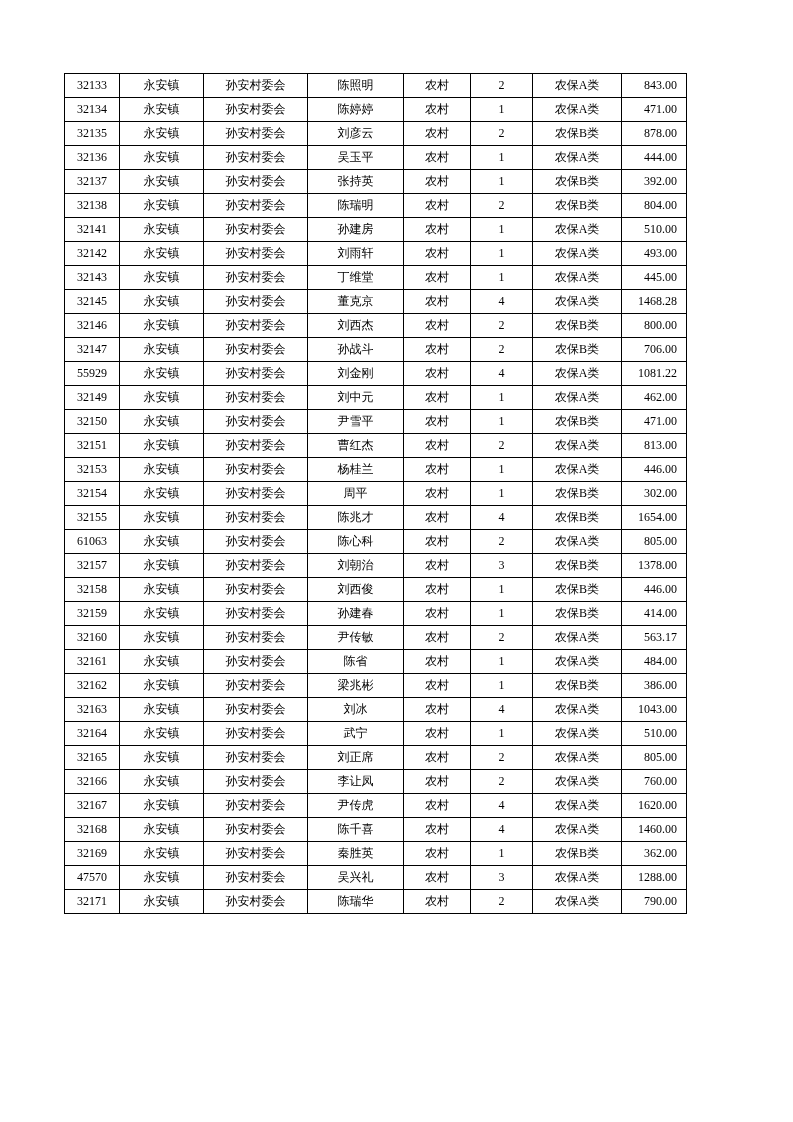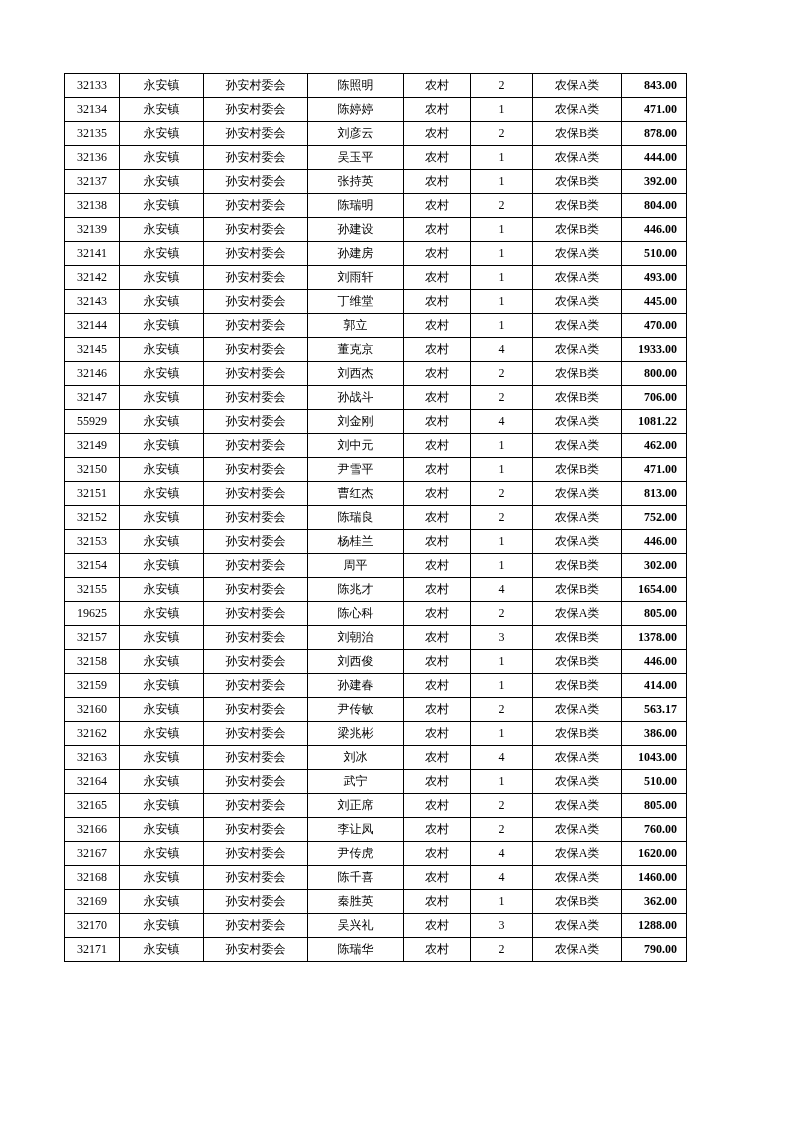--- a/index.html
+++ b/index.html
@@ -33,21 +33,20 @@
     height: 24px;
     text-align: center;
     vertical-align: middle;
     white-space: nowrap;
     overflow: hidden;
     padding: 0 2px;
   }
   table.data-table td.col-7 {
     text-align: right;
     padding-right: 9px;
-    font-weight: bold;
   }
   
   col.c0 { width: 55px; }
   col.c1 { width: 84px; }
   col.c2 { width: 104px; }
   col.c3 { width: 96px; }
   col.c4 { width: 67px; }
   col.c5 { width: 62px; }
   col.c6 { width: 89px; }
   col.c7 { width: 65px; }
@@ -122,270 +121,250 @@
           <td class="col-0">32138</td>
           <td class="col-1">永安镇</td>
           <td class="col-2">孙安村委会</td>
           <td class="col-3">陈瑞明</td>
           <td class="col-4">农村</td>
           <td class="col-5">2</td>
           <td class="col-6">农保B类</td>
           <td class="col-7">804.00</td>
         </tr>
         <tr>
-          <td class="col-0">32139</td>
-          <td class="col-1">永安镇</td>
-          <td class="col-2">孙安村委会</td>
-          <td class="col-3">孙建设</td>
-          <td class="col-4">农村</td>
-          <td class="col-5">1</td>
-          <td class="col-6">农保B类</td>
+          <td class="col-0">32141</td>
+          <td class="col-1">永安镇</td>
+          <td class="col-2">孙安村委会</td>
+          <td class="col-3">孙建房</td>
+          <td class="col-4">农村</td>
+          <td class="col-5">1</td>
+          <td class="col-6">农保A类</td>
+          <td class="col-7">510.00</td>
+        </tr>
+        <tr>
+          <td class="col-0">32142</td>
+          <td class="col-1">永安镇</td>
+          <td class="col-2">孙安村委会</td>
+          <td class="col-3">刘雨轩</td>
+          <td class="col-4">农村</td>
+          <td class="col-5">1</td>
+          <td class="col-6">农保A类</td>
+          <td class="col-7">493.00</td>
+        </tr>
+        <tr>
+          <td class="col-0">32143</td>
+          <td class="col-1">永安镇</td>
+          <td class="col-2">孙安村委会</td>
+          <td class="col-3">丁维堂</td>
+          <td class="col-4">农村</td>
+          <td class="col-5">1</td>
+          <td class="col-6">农保A类</td>
+          <td class="col-7">445.00</td>
+        </tr>
+        <tr>
+          <td class="col-0">32145</td>
+          <td class="col-1">永安镇</td>
+          <td class="col-2">孙安村委会</td>
+          <td class="col-3">董克京</td>
+          <td class="col-4">农村</td>
+          <td class="col-5">4</td>
+          <td class="col-6">农保A类</td>
+          <td class="col-7">1468.28</td>
+        </tr>
+        <tr>
+          <td class="col-0">32146</td>
+          <td class="col-1">永安镇</td>
+          <td class="col-2">孙安村委会</td>
+          <td class="col-3">刘西杰</td>
+          <td class="col-4">农村</td>
+          <td class="col-5">2</td>
+          <td class="col-6">农保B类</td>
+          <td class="col-7">800.00</td>
+        </tr>
+        <tr>
+          <td class="col-0">32147</td>
+          <td class="col-1">永安镇</td>
+          <td class="col-2">孙安村委会</td>
+          <td class="col-3">孙战斗</td>
+          <td class="col-4">农村</td>
+          <td class="col-5">2</td>
+          <td class="col-6">农保B类</td>
+          <td class="col-7">706.00</td>
+        </tr>
+        <tr>
+          <td class="col-0">55929</td>
+          <td class="col-1">永安镇</td>
+          <td class="col-2">孙安村委会</td>
+          <td class="col-3">刘金刚</td>
+          <td class="col-4">农村</td>
+          <td class="col-5">4</td>
+          <td class="col-6">农保A类</td>
+          <td class="col-7">1081.22</td>
+        </tr>
+        <tr>
+          <td class="col-0">32149</td>
+          <td class="col-1">永安镇</td>
+          <td class="col-2">孙安村委会</td>
+          <td class="col-3">刘中元</td>
+          <td class="col-4">农村</td>
+          <td class="col-5">1</td>
+          <td class="col-6">农保A类</td>
+          <td class="col-7">462.00</td>
+        </tr>
+        <tr>
+          <td class="col-0">32150</td>
+          <td class="col-1">永安镇</td>
+          <td class="col-2">孙安村委会</td>
+          <td class="col-3">尹雪平</td>
+          <td class="col-4">农村</td>
+          <td class="col-5">1</td>
+          <td class="col-6">农保B类</td>
+          <td class="col-7">471.00</td>
+        </tr>
+        <tr>
+          <td class="col-0">32151</td>
+          <td class="col-1">永安镇</td>
+          <td class="col-2">孙安村委会</td>
+          <td class="col-3">曹红杰</td>
+          <td class="col-4">农村</td>
+          <td class="col-5">2</td>
+          <td class="col-6">农保A类</td>
+          <td class="col-7">813.00</td>
+        </tr>
+        <tr>
+          <td class="col-0">32153</td>
+          <td class="col-1">永安镇</td>
+          <td class="col-2">孙安村委会</td>
+          <td class="col-3">杨桂兰</td>
+          <td class="col-4">农村</td>
+          <td class="col-5">1</td>
+          <td class="col-6">农保A类</td>
           <td class="col-7">446.00</td>
         </tr>
         <tr>
-          <td class="col-0">32141</td>
-          <td class="col-1">永安镇</td>
-          <td class="col-2">孙安村委会</td>
-          <td class="col-3">孙建房</td>
+          <td class="col-0">32154</td>
+          <td class="col-1">永安镇</td>
+          <td class="col-2">孙安村委会</td>
+          <td class="col-3">周平</td>
+          <td class="col-4">农村</td>
+          <td class="col-5">1</td>
+          <td class="col-6">农保B类</td>
+          <td class="col-7">302.00</td>
+        </tr>
+        <tr>
+          <td class="col-0">32155</td>
+          <td class="col-1">永安镇</td>
+          <td class="col-2">孙安村委会</td>
+          <td class="col-3">陈兆才</td>
+          <td class="col-4">农村</td>
+          <td class="col-5">4</td>
+          <td class="col-6">农保B类</td>
+          <td class="col-7">1654.00</td>
+        </tr>
+        <tr>
+          <td class="col-0">61063</td>
+          <td class="col-1">永安镇</td>
+          <td class="col-2">孙安村委会</td>
+          <td class="col-3">陈心科</td>
+          <td class="col-4">农村</td>
+          <td class="col-5">2</td>
+          <td class="col-6">农保A类</td>
+          <td class="col-7">805.00</td>
+        </tr>
+        <tr>
+          <td class="col-0">32157</td>
+          <td class="col-1">永安镇</td>
+          <td class="col-2">孙安村委会</td>
+          <td class="col-3">刘朝治</td>
+          <td class="col-4">农村</td>
+          <td class="col-5">3</td>
+          <td class="col-6">农保B类</td>
+          <td class="col-7">1378.00</td>
+        </tr>
+        <tr>
+          <td class="col-0">32158</td>
+          <td class="col-1">永安镇</td>
+          <td class="col-2">孙安村委会</td>
+          <td class="col-3">刘西俊</td>
+          <td class="col-4">农村</td>
+          <td class="col-5">1</td>
+          <td class="col-6">农保B类</td>
+          <td class="col-7">446.00</td>
+        </tr>
+        <tr>
+          <td class="col-0">32159</td>
+          <td class="col-1">永安镇</td>
+          <td class="col-2">孙安村委会</td>
+          <td class="col-3">孙建春</td>
+          <td class="col-4">农村</td>
+          <td class="col-5">1</td>
+          <td class="col-6">农保B类</td>
+          <td class="col-7">414.00</td>
+        </tr>
+        <tr>
+          <td class="col-0">32160</td>
+          <td class="col-1">永安镇</td>
+          <td class="col-2">孙安村委会</td>
+          <td class="col-3">尹传敏</td>
+          <td class="col-4">农村</td>
+          <td class="col-5">2</td>
+          <td class="col-6">农保A类</td>
+          <td class="col-7">563.17</td>
+        </tr>
+        <tr>
+          <td class="col-0">32161</td>
+          <td class="col-1">永安镇</td>
+          <td class="col-2">孙安村委会</td>
+          <td class="col-3">陈省</td>
+          <td class="col-4">农村</td>
+          <td class="col-5">1</td>
+          <td class="col-6">农保A类</td>
+          <td class="col-7">484.00</td>
+        </tr>
+        <tr>
+          <td class="col-0">32162</td>
+          <td class="col-1">永安镇</td>
+          <td class="col-2">孙安村委会</td>
+          <td class="col-3">梁兆彬</td>
+          <td class="col-4">农村</td>
+          <td class="col-5">1</td>
+          <td class="col-6">农保B类</td>
+          <td class="col-7">386.00</td>
+        </tr>
+        <tr>
+          <td class="col-0">32163</td>
+          <td class="col-1">永安镇</td>
+          <td class="col-2">孙安村委会</td>
+          <td class="col-3">刘冰</td>
+          <td class="col-4">农村</td>
+          <td class="col-5">4</td>
+          <td class="col-6">农保A类</td>
+          <td class="col-7">1043.00</td>
+        </tr>
+        <tr>
+          <td class="col-0">32164</td>
+          <td class="col-1">永安镇</td>
+          <td class="col-2">孙安村委会</td>
+          <td class="col-3">武宁</td>
           <td class="col-4">农村</td>
           <td class="col-5">1</td>
           <td class="col-6">农保A类</td>
           <td class="col-7">510.00</td>
         </tr>
         <tr>
-          <td class="col-0">32142</td>
-          <td class="col-1">永安镇</td>
-          <td class="col-2">孙安村委会</td>
-          <td class="col-3">刘雨轩</td>
-          <td class="col-4">农村</td>
-          <td class="col-5">1</td>
-          <td class="col-6">农保A类</td>
-          <td class="col-7">493.00</td>
-        </tr>
-        <tr>
-          <td class="col-0">32143</td>
-          <td class="col-1">永安镇</td>
-          <td class="col-2">孙安村委会</td>
-          <td class="col-3">丁维堂</td>
-          <td class="col-4">农村</td>
-          <td class="col-5">1</td>
-          <td class="col-6">农保A类</td>
-          <td class="col-7">445.00</td>
-        </tr>
-        <tr>
-          <td class="col-0">32144</td>
-          <td class="col-1">永安镇</td>
-          <td class="col-2">孙安村委会</td>
-          <td class="col-3">郭立</td>
-          <td class="col-4">农村</td>
-          <td class="col-5">1</td>
-          <td class="col-6">农保A类</td>
-          <td class="col-7">470.00</td>
-        </tr>
-        <tr>
-          <td class="col-0">32145</td>
-          <td class="col-1">永安镇</td>
-          <td class="col-2">孙安村委会</td>
-          <td class="col-3">董克京</td>
-          <td class="col-4">农村</td>
-          <td class="col-5">4</td>
-          <td class="col-6">农保A类</td>
-          <td class="col-7">1933.00</td>
-        </tr>
-        <tr>
-          <td class="col-0">32146</td>
-          <td class="col-1">永安镇</td>
-          <td class="col-2">孙安村委会</td>
-          <td class="col-3">刘西杰</td>
-          <td class="col-4">农村</td>
-          <td class="col-5">2</td>
-          <td class="col-6">农保B类</td>
-          <td class="col-7">800.00</td>
-        </tr>
-        <tr>
-          <td class="col-0">32147</td>
-          <td class="col-1">永安镇</td>
-          <td class="col-2">孙安村委会</td>
-          <td class="col-3">孙战斗</td>
-          <td class="col-4">农村</td>
-          <td class="col-5">2</td>
-          <td class="col-6">农保B类</td>
-          <td class="col-7">706.00</td>
-        </tr>
-        <tr>
-          <td class="col-0">55929</td>
-          <td class="col-1">永安镇</td>
-          <td class="col-2">孙安村委会</td>
-          <td class="col-3">刘金刚</td>
-          <td class="col-4">农村</td>
-          <td class="col-5">4</td>
-          <td class="col-6">农保A类</td>
-          <td class="col-7">1081.22</td>
-        </tr>
-        <tr>
-          <td class="col-0">32149</td>
-          <td class="col-1">永安镇</td>
-          <td class="col-2">孙安村委会</td>
-          <td class="col-3">刘中元</td>
-          <td class="col-4">农村</td>
-          <td class="col-5">1</td>
-          <td class="col-6">农保A类</td>
-          <td class="col-7">462.00</td>
-        </tr>
-        <tr>
-          <td class="col-0">32150</td>
-          <td class="col-1">永安镇</td>
-          <td class="col-2">孙安村委会</td>
-          <td class="col-3">尹雪平</td>
-          <td class="col-4">农村</td>
-          <td class="col-5">1</td>
-          <td class="col-6">农保B类</td>
-          <td class="col-7">471.00</td>
-        </tr>
-        <tr>
-          <td class="col-0">32151</td>
-          <td class="col-1">永安镇</td>
-          <td class="col-2">孙安村委会</td>
-          <td class="col-3">曹红杰</td>
-          <td class="col-4">农村</td>
-          <td class="col-5">2</td>
-          <td class="col-6">农保A类</td>
-          <td class="col-7">813.00</td>
-        </tr>
-        <tr>
-          <td class="col-0">32152</td>
-          <td class="col-1">永安镇</td>
-          <td class="col-2">孙安村委会</td>
-          <td class="col-3">陈瑞良</td>
-          <td class="col-4">农村</td>
-          <td class="col-5">2</td>
-          <td class="col-6">农保A类</td>
-          <td class="col-7">752.00</td>
-        </tr>
-        <tr>
-          <td class="col-0">32153</td>
-          <td class="col-1">永安镇</td>
-          <td class="col-2">孙安村委会</td>
-          <td class="col-3">杨桂兰</td>
-          <td class="col-4">农村</td>
-          <td class="col-5">1</td>
-          <td class="col-6">农保A类</td>
-          <td class="col-7">446.00</td>
-        </tr>
-        <tr>
-          <td class="col-0">32154</td>
-          <td class="col-1">永安镇</td>
-          <td class="col-2">孙安村委会</td>
-          <td class="col-3">周平</td>
-          <td class="col-4">农村</td>
-          <td class="col-5">1</td>
-          <td class="col-6">农保B类</td>
-          <td class="col-7">302.00</td>
-        </tr>
-        <tr>
-          <td class="col-0">32155</td>
-          <td class="col-1">永安镇</td>
-          <td class="col-2">孙安村委会</td>
-          <td class="col-3">陈兆才</td>
-          <td class="col-4">农村</td>
-          <td class="col-5">4</td>
-          <td class="col-6">农保B类</td>
-          <td class="col-7">1654.00</td>
-        </tr>
-        <tr>
-          <td class="col-0">19625</td>
-          <td class="col-1">永安镇</td>
-          <td class="col-2">孙安村委会</td>
-          <td class="col-3">陈心科</td>
+          <td class="col-0">32165</td>
+          <td class="col-1">永安镇</td>
+          <td class="col-2">孙安村委会</td>
+          <td class="col-3">刘正席</td>
           <td class="col-4">农村</td>
           <td class="col-5">2</td>
           <td class="col-6">农保A类</td>
           <td class="col-7">805.00</td>
         </tr>
         <tr>
-          <td class="col-0">32157</td>
-          <td class="col-1">永安镇</td>
-          <td class="col-2">孙安村委会</td>
-          <td class="col-3">刘朝治</td>
-          <td class="col-4">农村</td>
-          <td class="col-5">3</td>
-          <td class="col-6">农保B类</td>
-          <td class="col-7">1378.00</td>
-        </tr>
-        <tr>
-          <td class="col-0">32158</td>
-          <td class="col-1">永安镇</td>
-          <td class="col-2">孙安村委会</td>
-          <td class="col-3">刘西俊</td>
-          <td class="col-4">农村</td>
-          <td class="col-5">1</td>
-          <td class="col-6">农保B类</td>
-          <td class="col-7">446.00</td>
-        </tr>
-        <tr>
-          <td class="col-0">32159</td>
-          <td class="col-1">永安镇</td>
-          <td class="col-2">孙安村委会</td>
-          <td class="col-3">孙建春</td>
-          <td class="col-4">农村</td>
-          <td class="col-5">1</td>
-          <td class="col-6">农保B类</td>
-          <td class="col-7">414.00</td>
-        </tr>
-        <tr>
-          <td class="col-0">32160</td>
-          <td class="col-1">永安镇</td>
-          <td class="col-2">孙安村委会</td>
-          <td class="col-3">尹传敏</td>
-          <td class="col-4">农村</td>
-          <td class="col-5">2</td>
-          <td class="col-6">农保A类</td>
-          <td class="col-7">563.17</td>
-        </tr>
-        <tr>
-          <td class="col-0">32162</td>
-          <td class="col-1">永安镇</td>
-          <td class="col-2">孙安村委会</td>
-          <td class="col-3">梁兆彬</td>
-          <td class="col-4">农村</td>
-          <td class="col-5">1</td>
-          <td class="col-6">农保B类</td>
-          <td class="col-7">386.00</td>
-        </tr>
-        <tr>
-          <td class="col-0">32163</td>
-          <td class="col-1">永安镇</td>
-          <td class="col-2">孙安村委会</td>
-          <td class="col-3">刘冰</td>
-          <td class="col-4">农村</td>
-          <td class="col-5">4</td>
-          <td class="col-6">农保A类</td>
-          <td class="col-7">1043.00</td>
-        </tr>
-        <tr>
-          <td class="col-0">32164</td>
-          <td class="col-1">永安镇</td>
-          <td class="col-2">孙安村委会</td>
-          <td class="col-3">武宁</td>
-          <td class="col-4">农村</td>
-          <td class="col-5">1</td>
-          <td class="col-6">农保A类</td>
-          <td class="col-7">510.00</td>
-        </tr>
-        <tr>
-          <td class="col-0">32165</td>
-          <td class="col-1">永安镇</td>
-          <td class="col-2">孙安村委会</td>
-          <td class="col-3">刘正席</td>
-          <td class="col-4">农村</td>
-          <td class="col-5">2</td>
-          <td class="col-6">农保A类</td>
-          <td class="col-7">805.00</td>
-        </tr>
-        <tr>
           <td class="col-0">32166</td>
           <td class="col-1">永安镇</td>
           <td class="col-2">孙安村委会</td>
           <td class="col-3">李让凤</td>
           <td class="col-4">农村</td>
           <td class="col-5">2</td>
           <td class="col-6">农保A类</td>
           <td class="col-7">760.00</td>
         </tr>
         <tr>
@@ -412,21 +391,21 @@
           <td class="col-0">32169</td>
           <td class="col-1">永安镇</td>
           <td class="col-2">孙安村委会</td>
           <td class="col-3">秦胜英</td>
           <td class="col-4">农村</td>
           <td class="col-5">1</td>
           <td class="col-6">农保B类</td>
           <td class="col-7">362.00</td>
         </tr>
         <tr>
-          <td class="col-0">32170</td>
+          <td class="col-0">47570</td>
           <td class="col-1">永安镇</td>
           <td class="col-2">孙安村委会</td>
           <td class="col-3">吴兴礼</td>
           <td class="col-4">农村</td>
           <td class="col-5">3</td>
           <td class="col-6">农保A类</td>
           <td class="col-7">1288.00</td>
         </tr>
         <tr>
           <td class="col-0">32171</td>

